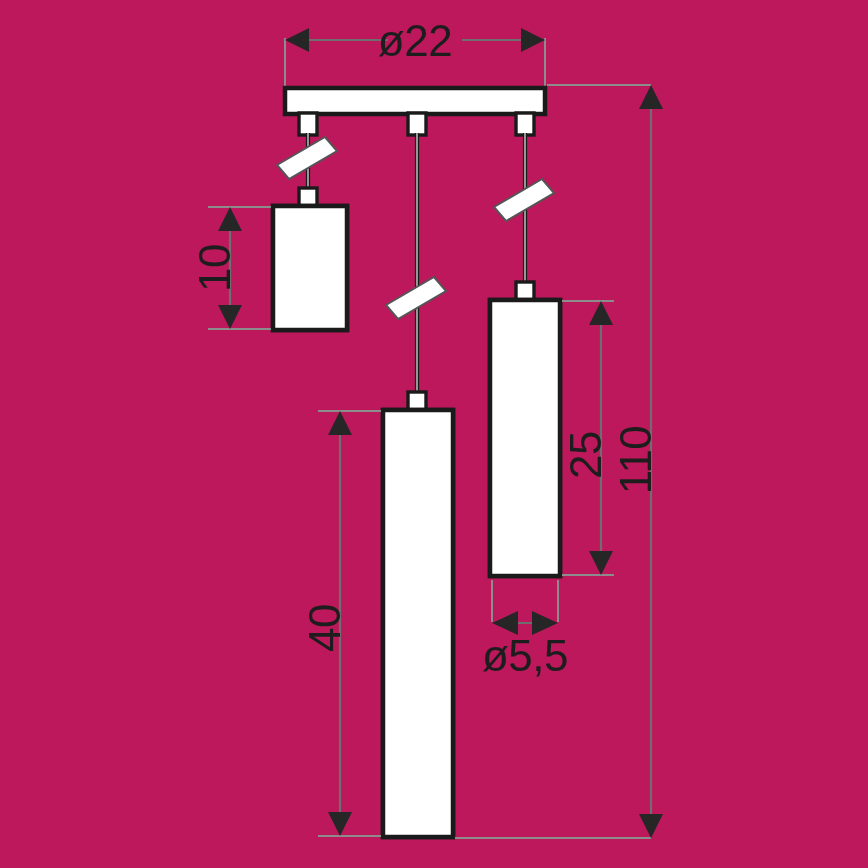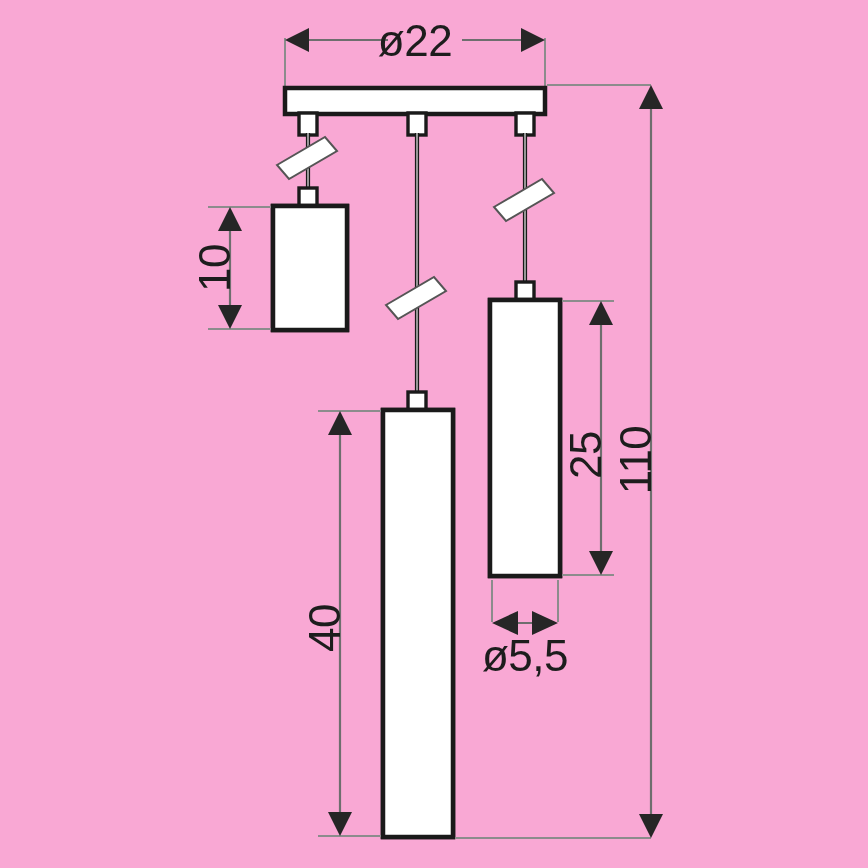--- a/index.html
+++ b/index.html
@@ -7,21 +7,21 @@
     padding: 0;
     background: #ffffff;
   }
   body {
     font-family: "Liberation Sans", sans-serif;
   }
   #drawing-root {
     position: relative;
     width: 868px;
     height: 868px;
-    background: #f9a8d4;
+    background: #be185d;
     overflow: hidden;
   }
   svg#tech-drawing {
     display: block;
     width: 868px;
     height: 868px;
   }
   .dim-text {
     font-family: "Liberation Sans", sans-serif;
     font-size: 44px;

